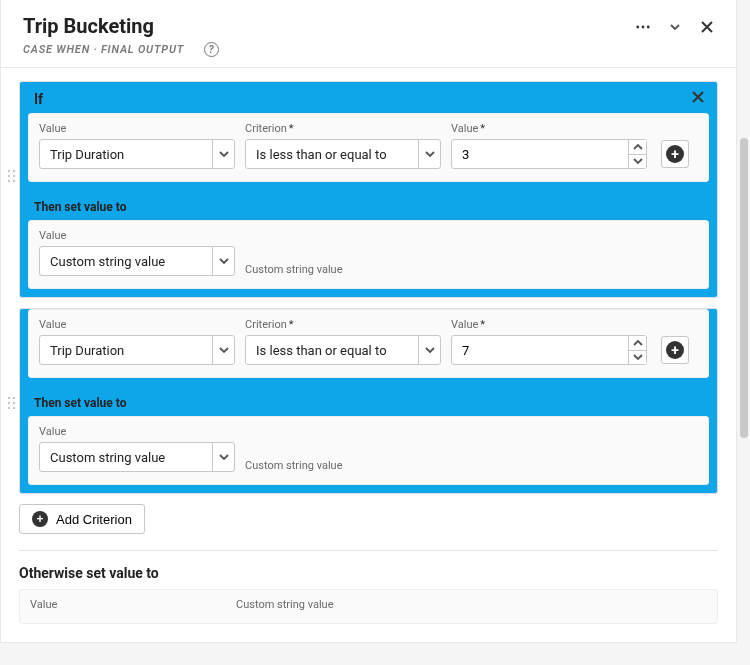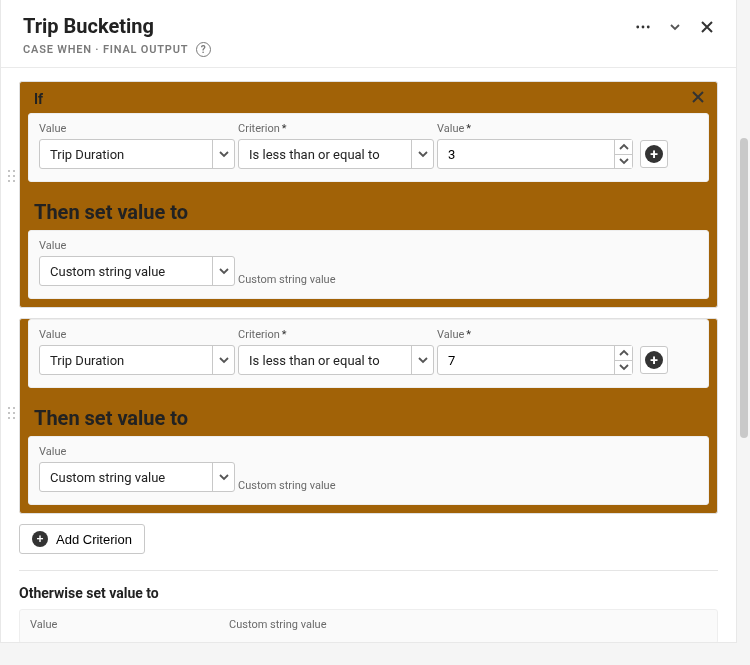--- a/index.html
+++ b/index.html
@@ -26,42 +26,42 @@
   }
   .panel-header {
     display:flex;
     align-items:flex-start;
     justify-content:space-between;
     padding: 14px 16px 10px 22px;
     border-bottom:1px solid #eaeaea;
   }
   .panel-title-wrap { display:flex; flex-direction:column; gap:4px; }
   .panel-title { font-size:20px; font-weight:700; }
-  .panel-sub { display:flex; align-items:center; gap:8px; font-size:11px; letter-spacing:.8px; color:#7a7a7a; text-transform:uppercase; font-weight:600;}
+  .panel-sub { display:flex; align-items:center; gap:20px; font-size:11px; letter-spacing:.8px; color:#7a7a7a; text-transform:uppercase; font-weight:600;font-style:italic;}
   .help-circle {
     width:15px; height:15px; border:1.5px solid #7a7a7a; border-radius:50%;
     display:inline-flex; align-items:center; justify-content:center;
     font-size:10px; color:#7a7a7a; font-weight:700;
   }
   .hdr-actions { display:flex; gap:6px; align-items:center; }
   .icon-btn {
     width:26px; height:26px; border:none; background:transparent; border-radius:4px;
     display:inline-flex; align-items:center; justify-content:center; cursor:pointer;
     color:#333;
   }
 
   .panel-body {
     flex:1;
     overflow-y:auto;
     padding: 13px 18px 18px 18px;
   }
   .block {
     border:1px solid #e0e0e0;
     border-radius:3px;
-    background:#a16207;
+    background:#0ea5e9;
     margin-bottom:10px;
     position:relative;
   }
   .block-head {
     display:flex; justify-content:space-between; align-items:center;
     padding: 8px 12px 6px 14px;
     font-weight:700;
     font-size:14px;
   }
   .drag-handle {
@@ -74,21 +74,21 @@
 
   .inner {
     background:#fafafa;
     border:1px solid #eee;
     border-radius:3px;
     margin: 0 8px 8px 8px;
     padding: 8px 10px 12px 10px;
   }
   .row {
     display:flex;
-    gap:3px;
+    gap:10px;
     align-items:flex-end;
   }
   .field { display:flex; flex-direction:column; gap:4px; }
   .field-label { font-size:11px; color:#6a6a6a; }
   .req-star { color:#333; margin-left:2px; }
   .dropdown {
     height:30px;
     border:1px solid #c8c8c8;
     border-radius:3px;
     background:#fff;
@@ -135,21 +135,21 @@
   }
   .circ-plus-inner {
     width:18px; height:18px; border-radius:50%; background:#333;
     display:flex; align-items:center; justify-content:center;
     color:#fff; font-size:14px; font-weight:700; line-height:1;
   }
 
   .sub-head {
     padding: 10px 14px 6px 14px;
     font-weight:700;
-    font-size:20px;
+    font-size:12px;
   }
 
   .add-button {
     display:inline-flex; align-items:center; gap:8px;
     height:30px; padding:0 12px;
     border:1px solid #c8c8c8; border-radius:3px;
     background:#fff; cursor:pointer;
     font-size:13px;
   }
   .add-button .mini-circ {

